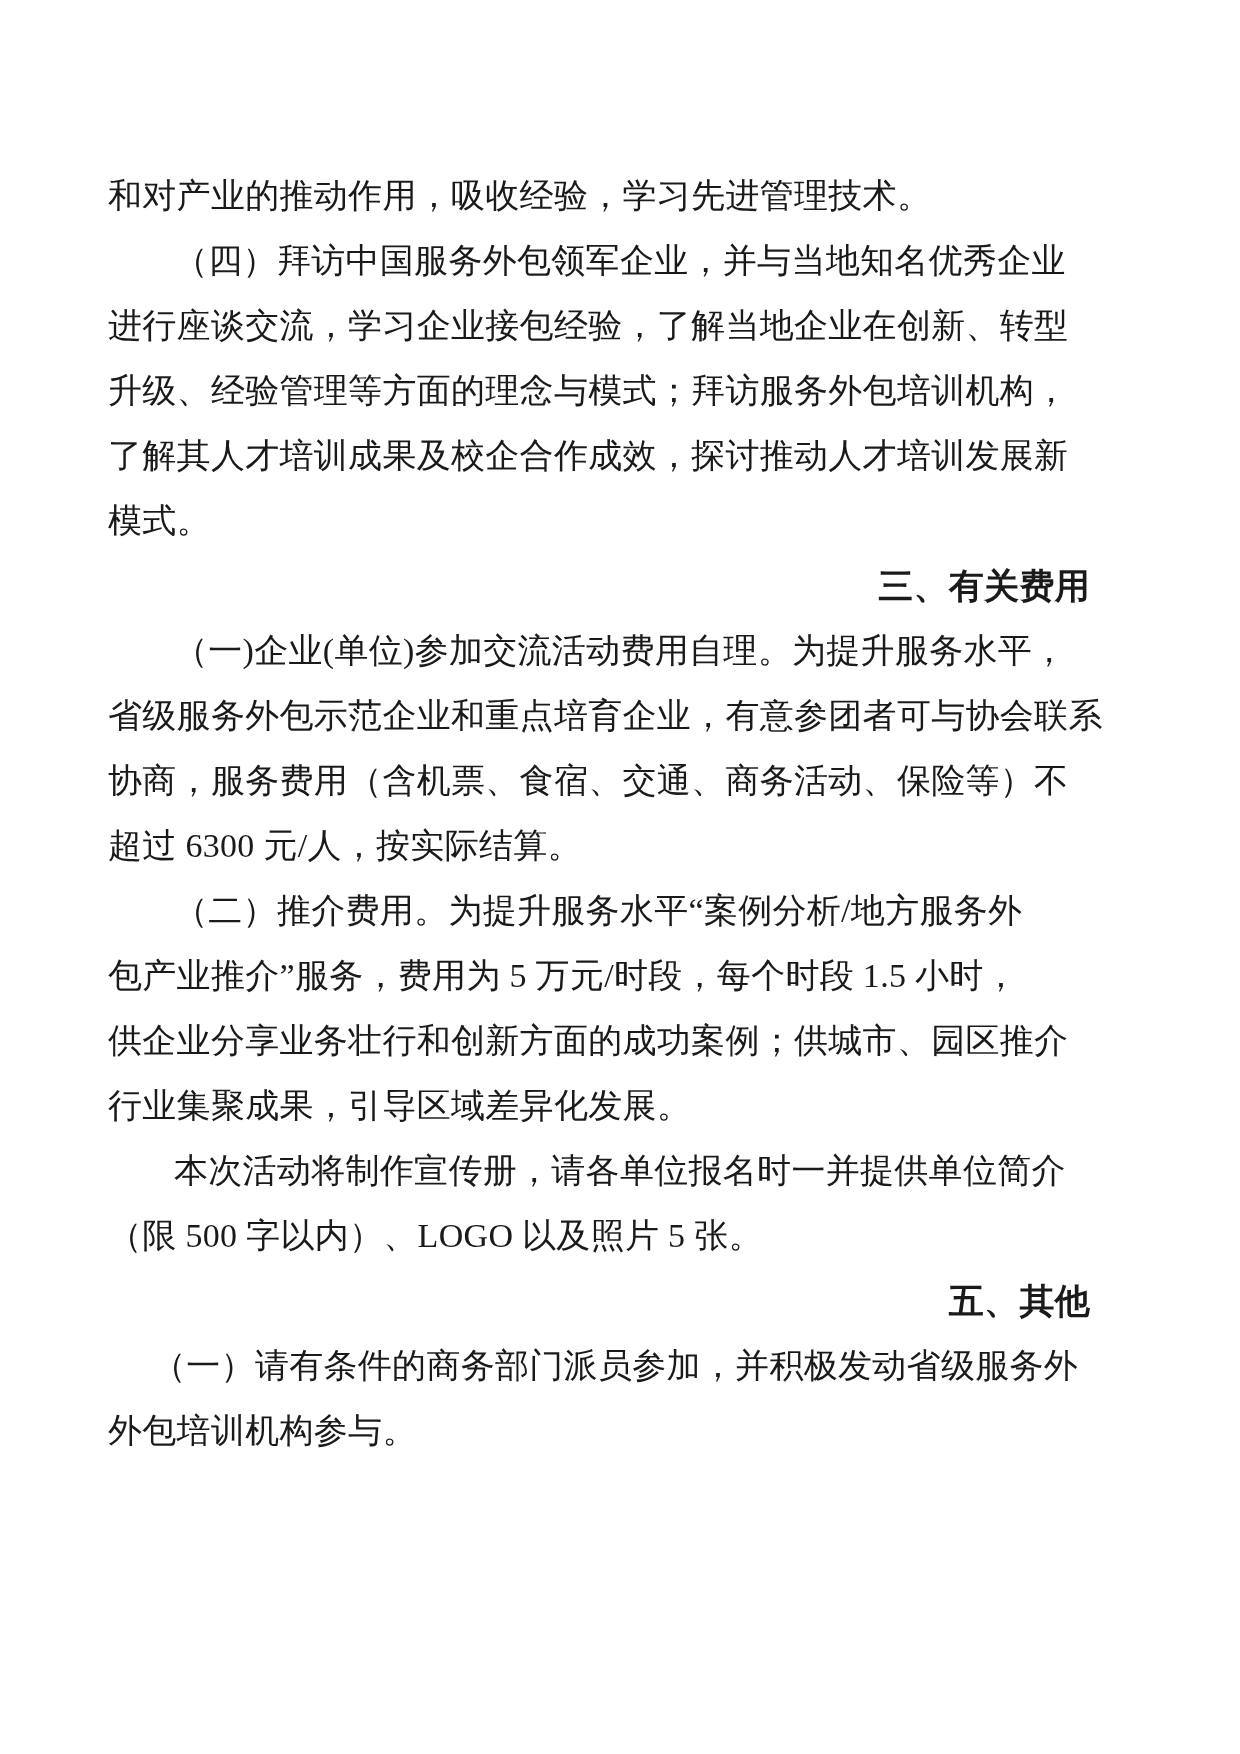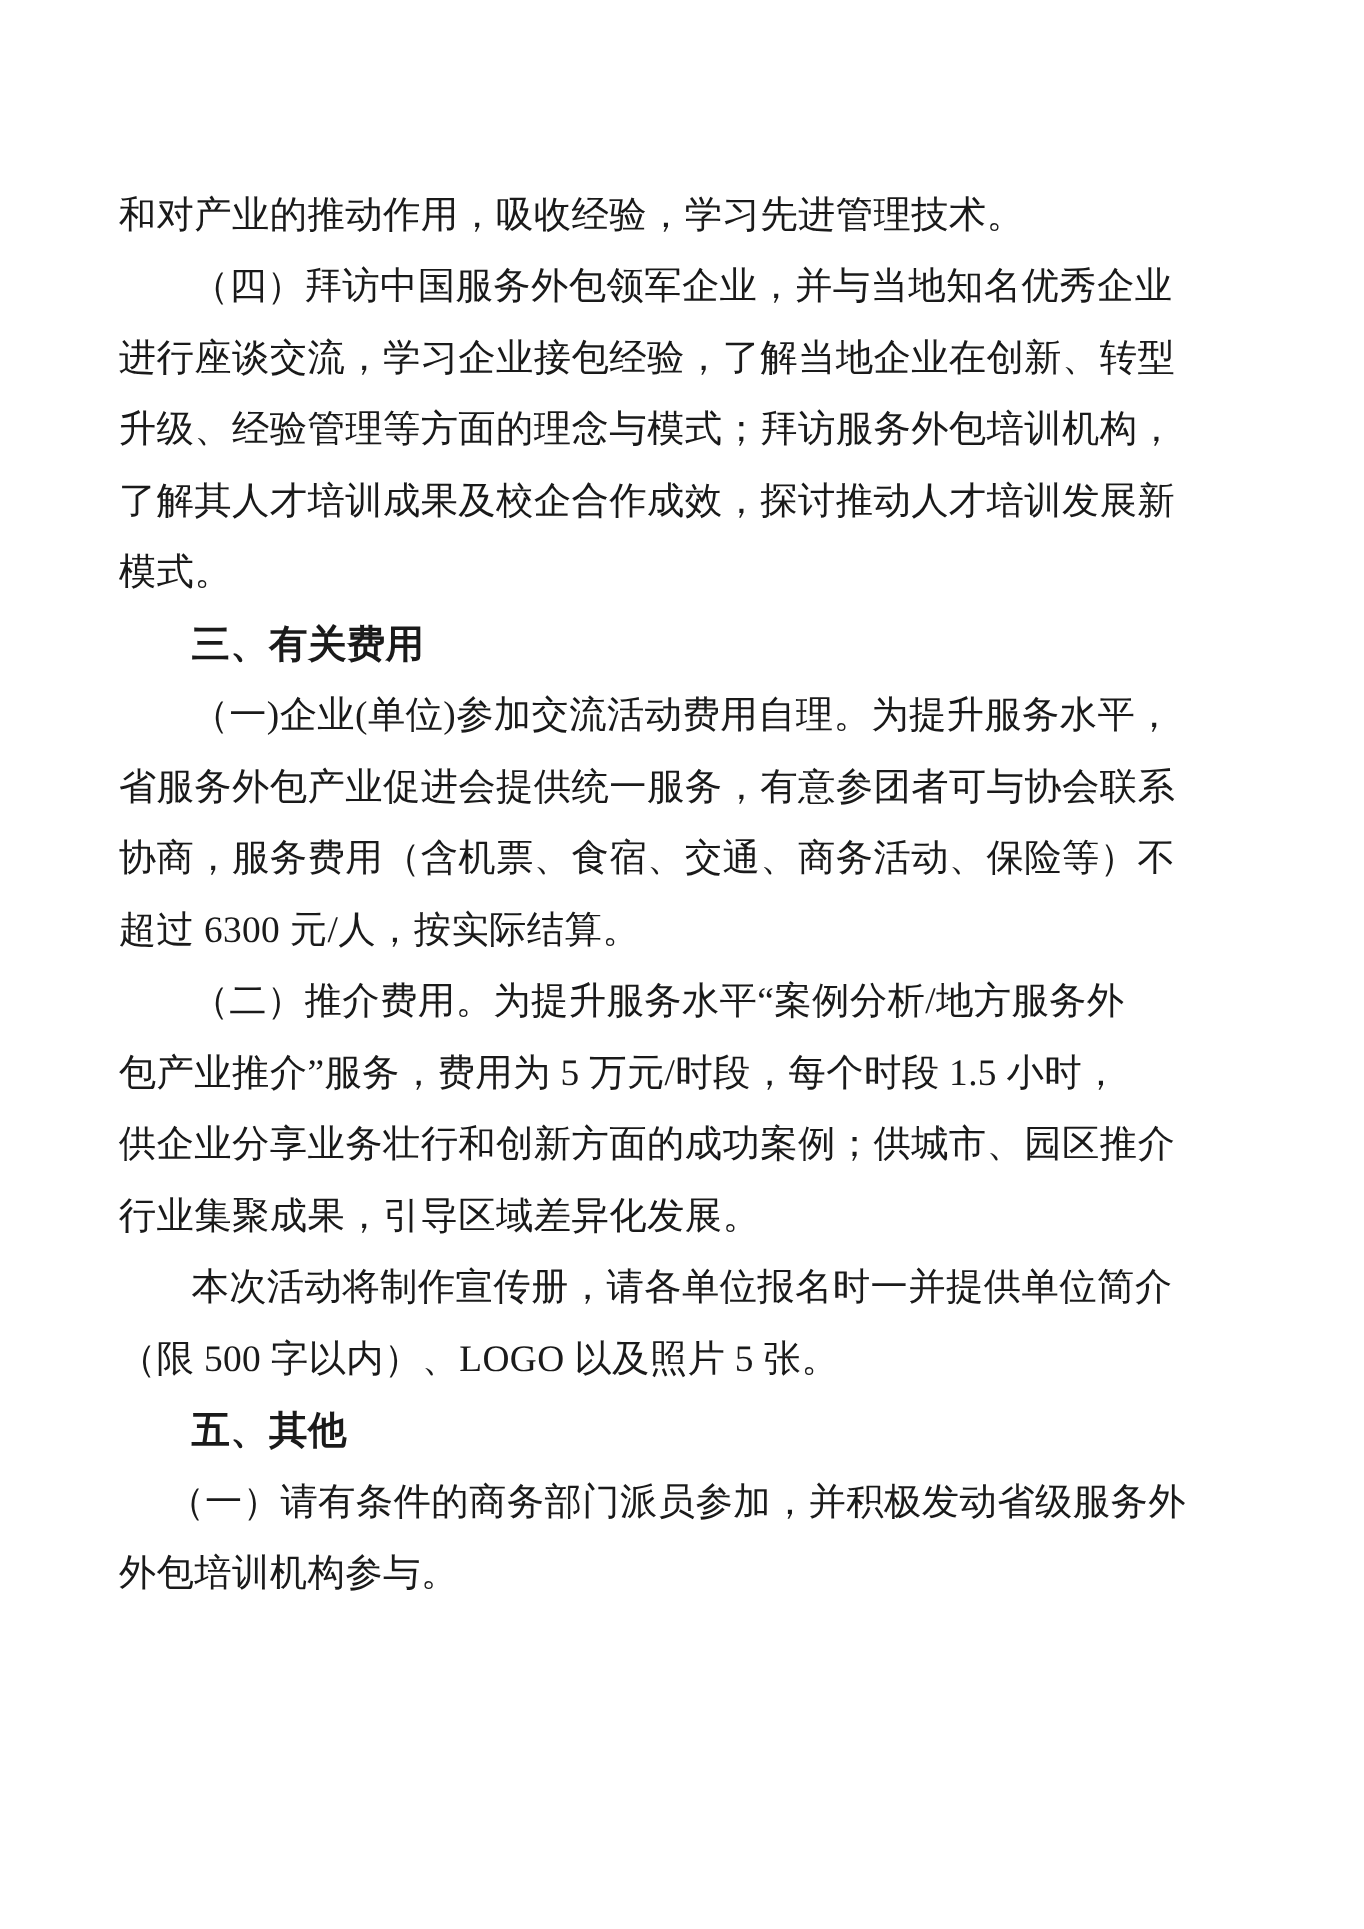--- a/index.html
+++ b/index.html
@@ -24,37 +24,38 @@
     line-height: 65px;
     font-size: 34px;
     letter-spacing: 0.3px;
     white-space: nowrap;
     color: #1a1a1a;
   }
   .heading {
     font-family: "Liberation Sans", "DejaVu Sans", sans-serif;
     font-weight: bold;
     font-size: 35px;
+    text-align: right;
   }
   .ind2 { text-indent: 66px; }  
   .ind1 { text-indent: 44px; }  
 </style>
 </head>
 <body>
 
 <div class="page">
   <div class="line">和对产业的推动作用，吸收经验，学习先进管理技术。</div>
   <div class="line ind2">（四）拜访中国服务外包领军企业，并与当地知名优秀企业</div>
   <div class="line">进行座谈交流，学习企业接包经验，了解当地企业在创新、转型</div>
   <div class="line">升级、经验管理等方面的理念与模式；拜访服务外包培训机构，</div>
   <div class="line">了解其人才培训成果及校企合作成效，探讨推动人才培训发展新</div>
   <div class="line">模式。</div>
   <div class="line ind2 heading">三、有关费用</div>
   <div class="line ind2">（一)企业(单位)参加交流活动费用自理。为提升服务水平，</div>
-  <div class="line">省服务外包产业促进会提供统一服务，有意参团者可与协会联系</div>
+  <div class="line">省级服务外包示范企业和重点培育企业，有意参团者可与协会联系</div>
   <div class="line">协商，服务费用（含机票、食宿、交通、商务活动、保险等）不</div>
   <div class="line">超过 6300 元/人，按实际结算。</div>
   <div class="line ind2">（二）推介费用。为提升服务水平“案例分析/地方服务外</div>
   <div class="line">包产业推介”服务，费用为 5 万元/时段，每个时段 1.5 小时，</div>
   <div class="line">供企业分享业务壮行和创新方面的成功案例；供城市、园区推介</div>
   <div class="line">行业集聚成果，引导区域差异化发展。</div>
   <div class="line ind2">本次活动将制作宣传册，请各单位报名时一并提供单位简介</div>
   <div class="line">（限 500 字以内）、LOGO 以及照片 5 张。</div>
   <div class="line ind2 heading">五、其他</div>
   <div class="line ind1">（一）请有条件的商务部门派员参加，并积极发动省级服务外</div>

